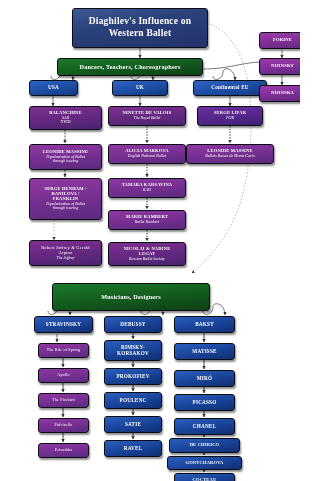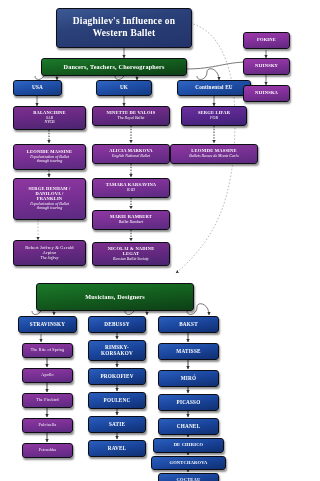--- a/index.html
+++ b/index.html
@@ -1,21 +1,21 @@
 <!DOCTYPE html>
 <html><head>
 <meta charset="utf-8">
 <style>
   html,body{margin:0;padding:0;}
   body{
     width:300px;height:481px;background:#ffffff;
     font-family:"Liberation Serif",serif;
     position:relative;overflow:hidden;
   }
-  #chart{position:absolute;left:0;top:0;width:300px;height:481px;}
+  #chart{position:absolute;left:16px;top:0;width:300px;height:481px;}
   svg.links{position:absolute;left:0;top:0;width:300px;height:481px;pointer-events:none;}
 
   .node{
     position:absolute;box-sizing:border-box;
     border:1px solid #0d0d16;border-radius:3px;
     display:flex;flex-direction:column;align-items:center;justify-content:center;
     text-align:center;color:#ffffff;
     box-shadow:1px 2px 2px rgba(0,0,0,0.45);
     overflow:hidden;z-index:2;
   }

